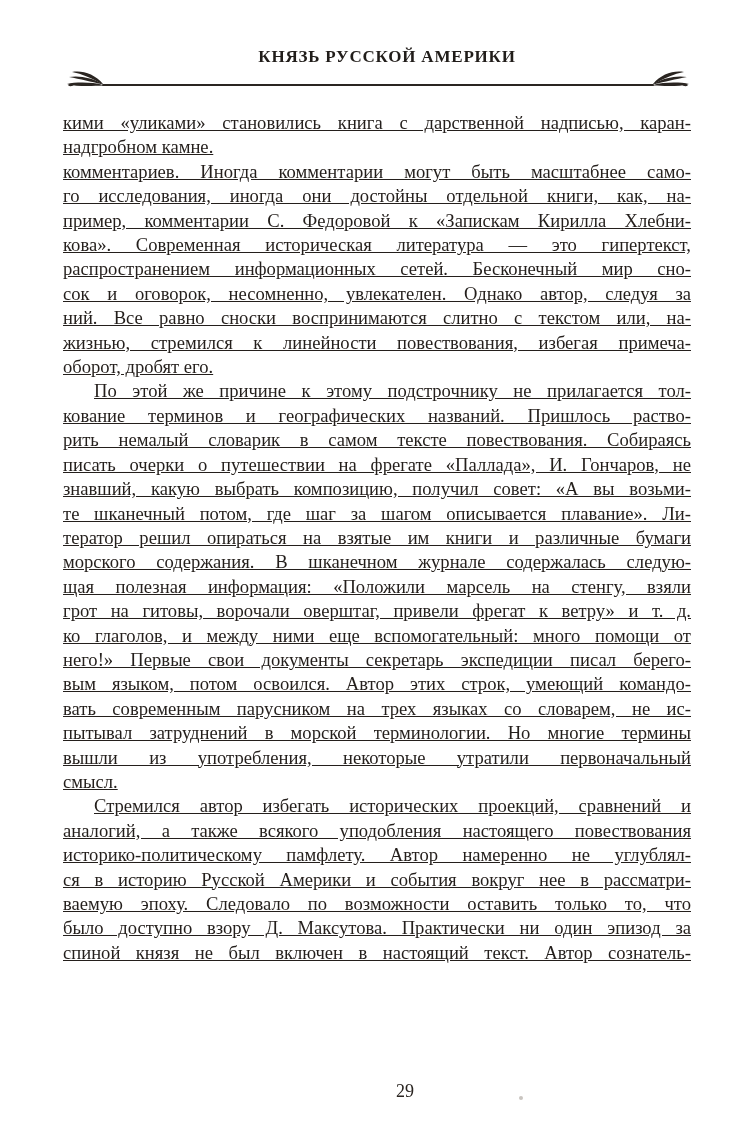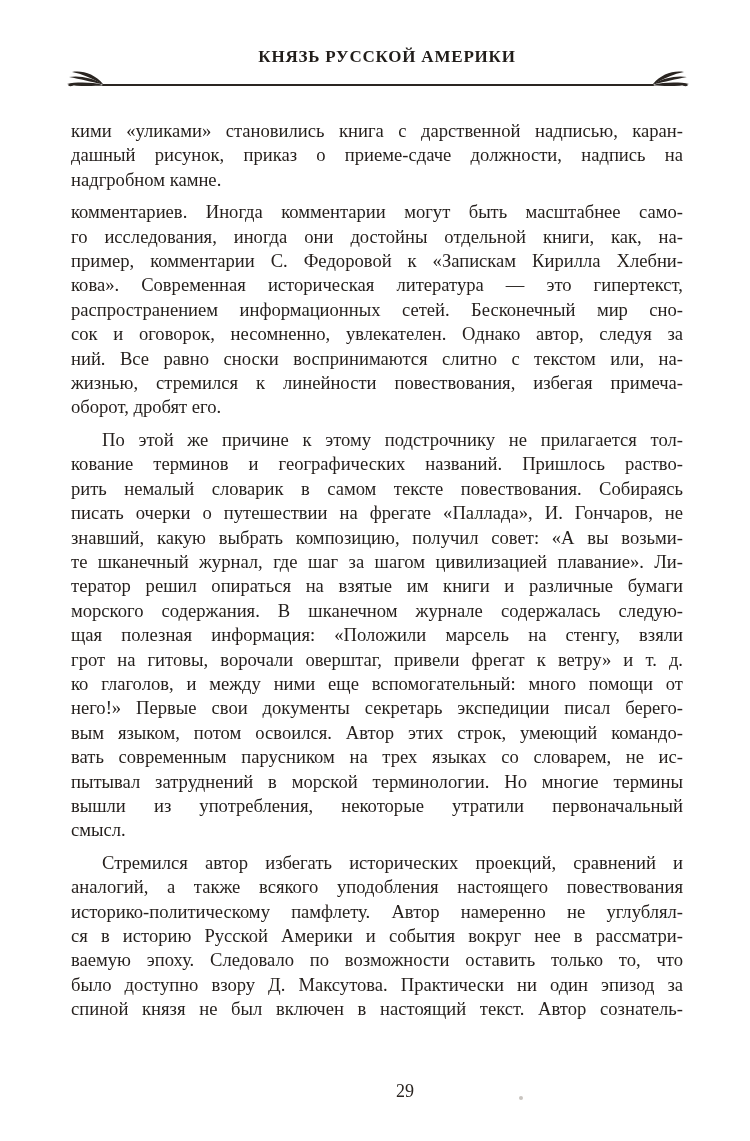--- a/index.html
+++ b/index.html
@@ -52,21 +52,21 @@
   }
   .body-text {
     position: absolute;
     top: 111px;
     left: 63px;
     width: 628px;
     font-size: 18.6px;
     line-height: 24.4px;
     color: #241f1c;
   }
-  .para { margin: 8px; }
+  .para { margin: 0; text-decoration: underline; }
   .line {
     text-align: justify;
     text-align-last: left;
     white-space: normal;
   }
   .line.fill {
     text-align-last: justify;
   }
   .line.indent {
     text-indent: 31px;
@@ -118,41 +118,40 @@
           <path d="M37 15 C26 12, 10 12, 1 14 C11 17, 28 16, 37 15.5 Z"></path>
           <path d="M7 14 C4 13.5, 1.5 14.5, 2.5 15.8 C4.5 16.8, 7.5 15.8, 8 14.8 Z"></path>
         </g>
       </svg>
     </span>
   </div>
 
   <main class="body-text">
       <div class="para">
         <div class="line fill">кими «уликами» становились книга с дарственной надписью, каран-</div>
-        <div class="line fill">дашный рисунок, приказ о приеме-сдаче должности, надпись на</div>
         <div class="line">надгробном камне.</div>
       </div>
       <div class="para">
         <div class="line fill">комментариев. Иногда комментарии могут быть масштабнее само-</div>
         <div class="line fill">го исследования, иногда они достойны отдельной книги, как, на-</div>
         <div class="line fill">пример, комментарии С. Федоровой к «Запискам Кирилла Хлебни-</div>
         <div class="line fill">кова». Современная историческая литература — это гипертекст,</div>
         <div class="line fill">распространением информационных сетей. Бесконечный мир сно-</div>
         <div class="line fill">сок и оговорок, несомненно, увлекателен. Однако автор, следуя за</div>
         <div class="line fill">ний. Все равно сноски воспринимаются слитно с текстом или, на-</div>
         <div class="line fill">жизнью, стремился к линейности повествования, избегая примеча-</div>
         <div class="line">оборот, дробят его.</div>
       </div>
       <div class="para">
         <div class="line indent fill">По этой же причине к этому подстрочнику не прилагается тол-</div>
         <div class="line fill">кование терминов и географических названий. Пришлось раство-</div>
         <div class="line fill">рить немалый словарик в самом тексте повествования. Собираясь</div>
         <div class="line fill">писать очерки о путешествии на фрегате «Паллада», И. Гончаров, не</div>
         <div class="line fill">знавший, какую выбрать композицию, получил совет: «А вы возьми-</div>
-        <div class="line fill">те шканечный журнал, где шаг за шагом цивилизацией плавание». Ли-</div>
+        <div class="line fill">те шканечный потом, где шаг за шагом описывается плавание». Ли-</div>
         <div class="line fill">тератор решил опираться на взятые им книги и различные бумаги</div>
         <div class="line fill">морского содержания. В шканечном журнале содержалась следую-</div>
         <div class="line fill">щая полезная информация: «Положили марсель на стенгу, взяли</div>
         <div class="line fill">грот на гитовы, ворочали оверштаг, привели фрегат к ветру» и т. д.</div>
         <div class="line fill">ко глаголов, и между ними еще вспомогательный: много помощи от</div>
         <div class="line fill">него!» Первые свои документы секретарь экспедиции писал берего-</div>
         <div class="line fill">вым языком, потом освоился. Автор этих строк, умеющий командо-</div>
         <div class="line fill">вать современным парусником на трех языках со словарем, не ис-</div>
         <div class="line fill">пытывал затруднений в морской терминологии. Но многие термины</div>
         <div class="line fill">вышли из употребления, некоторые утратили первоначальный</div>

